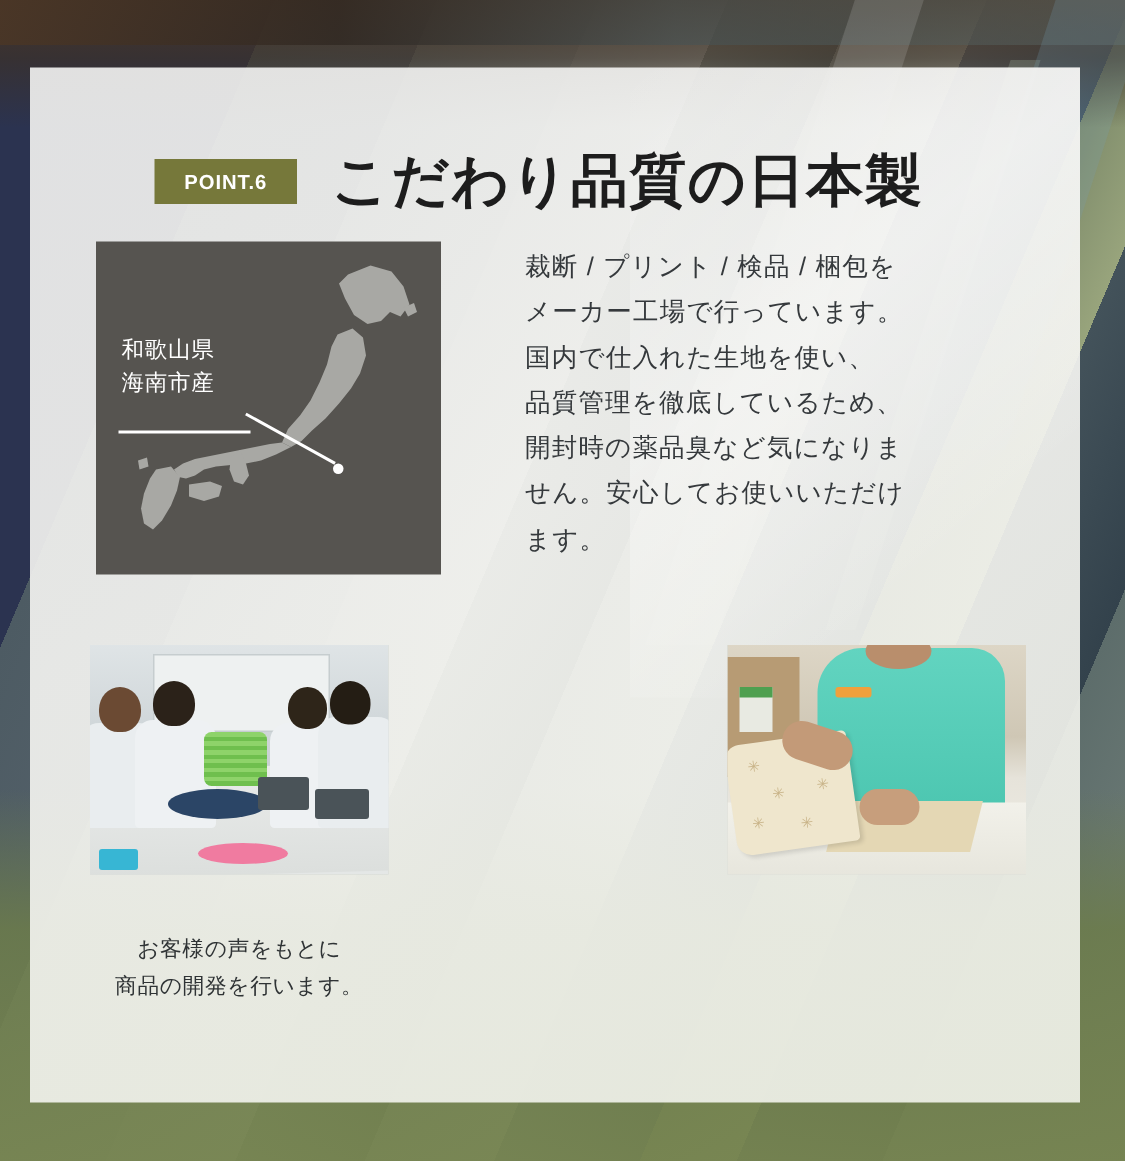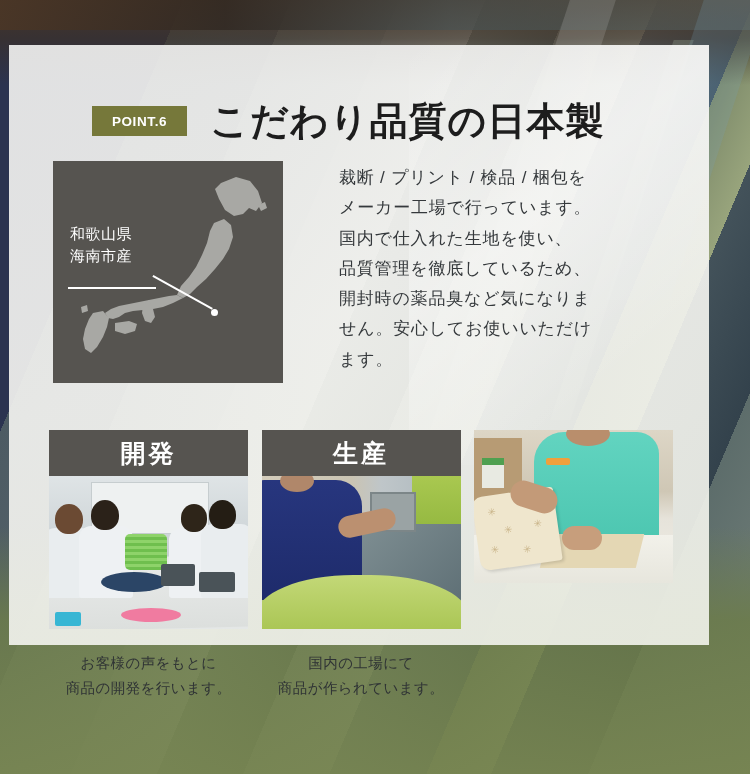--- a/index.html
+++ b/index.html
@@ -58,24 +58,24 @@
     position: absolute;
     left: 0; top: 0; width: 750px; height: 30px;
     background: linear-gradient(to right,
       rgba(74,54,38,0.9) 0%, rgba(48,40,34,0.8) 30%,
       rgba(70,82,84,0.6) 60%, rgba(90,100,96,0.5) 100%);
   }
 
   
   .panel {
     position: absolute;
-    left: 9px;
+    left: 20px;
     top: 45px;
     width: 700px;
-    height: 600px;
+    height: 690px;
     background: linear-gradient(160deg,
       rgba(238,238,237,0.93) 0%,
       rgba(243,243,240,0.92) 45%,
       rgba(238,240,231,0.93) 100%);
     box-shadow: 0 0 0 0 rgba(0,0,0,0);
   }
   .panel-sheen {
     position: absolute;
     right: 0; top: 0;
     width: 300px; height: 420px;
@@ -206,21 +206,21 @@
     justify-content: center;
   }
   .card-photo {
     position: relative;
     width: 199px;
     height: 153px;
     overflow: hidden;
     background: #cfd3cd;
   }
   .card-caption {
-    margin-top: 22px;
+    margin-top: 38px;
     text-align: center;
     font-size: 14.5px;
     line-height: 1.75;
     color: #2f3335;
     letter-spacing: 0.4px;
     white-space: pre-line;
   }
 
   
   .ph1-wall { position:absolute; inset:0; background:linear-gradient(to bottom,#dfe4e6 0%,#ccd3d6 45%,#c4ccce 60%,#e8eaea 61%,#e4e7e6 100%); }
@@ -310,21 +310,20 @@
 国内で仕入れた生地を使い、
 品質管理を徹底しているため、
 開封時の薬品臭など気になりま
 せん。安心してお使いいただけ
 ます。</div>
     </div>
 
     <div class="cards">
 
       <div class="card">
-        <div class="card-head">開発</div>
         <div class="card-photo">
           <div class="ph1-wall"></div>
           <div class="ph1-board"></div>
           <div class="ph1-table"></div>
           <div class="pr-body" style="left:-6px; top:52px; width:50px; height:70px; background:#e9edef;"></div>
           <div class="pr-head" style="left:6px; top:28px; width:28px; height:30px; background:#6b4a33;"></div>
           <div class="pr-body" style="left:30px; top:50px; width:54px; height:72px; background:#eef1f3;"></div>
           <div class="pr-head" style="left:42px; top:24px; width:28px; height:30px; background:#2b2219;"></div>
           <div class="pr-body" style="left:120px; top:52px; width:48px; height:70px; background:#eef1f3;"></div>
           <div class="pr-head" style="left:132px; top:28px; width:26px; height:28px; background:#2e2519;"></div>
@@ -334,36 +333,20 @@
           <div class="ph1-blue"></div>
           <div class="ph1-pink"></div>
           <div class="ph1-lap" style="left:112px; top:88px; width:34px; height:22px;"></div>
           <div class="ph1-lap" style="left:150px; top:96px; width:36px; height:20px;"></div>
           <div class="ph1-lap" style="left:6px; top:136px; width:26px; height:14px; background:#37b6d4;"></div>
         </div>
         <div class="card-caption">お客様の声をもとに
 商品の開発を行います。</div>
       </div>
 
-      <div class="card">
-        <div class="card-head">生産</div>
-        <div class="card-photo">
-          <div class="ph2-bg"></div>
-          <div class="ph2-wall"></div>
-          <div class="ph2-green"></div>
-          <div class="ph2-mach"></div>
-          <div class="ph2-mach2"></div>
-          <div class="ph2-polo"></div>
-          <div class="ph2-neck"></div>
-          <div class="ph2-arm"></div>
-          <div class="ph2-fab"></div>
-        </div>
-        <div class="card-caption">国内の工場にて
-商品が作られています。</div>
-      </div>
 
       <div class="card">
         <div class="card-photo">
           <div class="ph3-bg"></div>
           <div class="ph3-shelf"></div>
           <div class="ph3-can"></div>
           <div class="ph3-polo"></div>
           <div class="ph3-neck"></div>
           <div class="ph3-logo"></div>
           <div class="ph3-table"></div>

